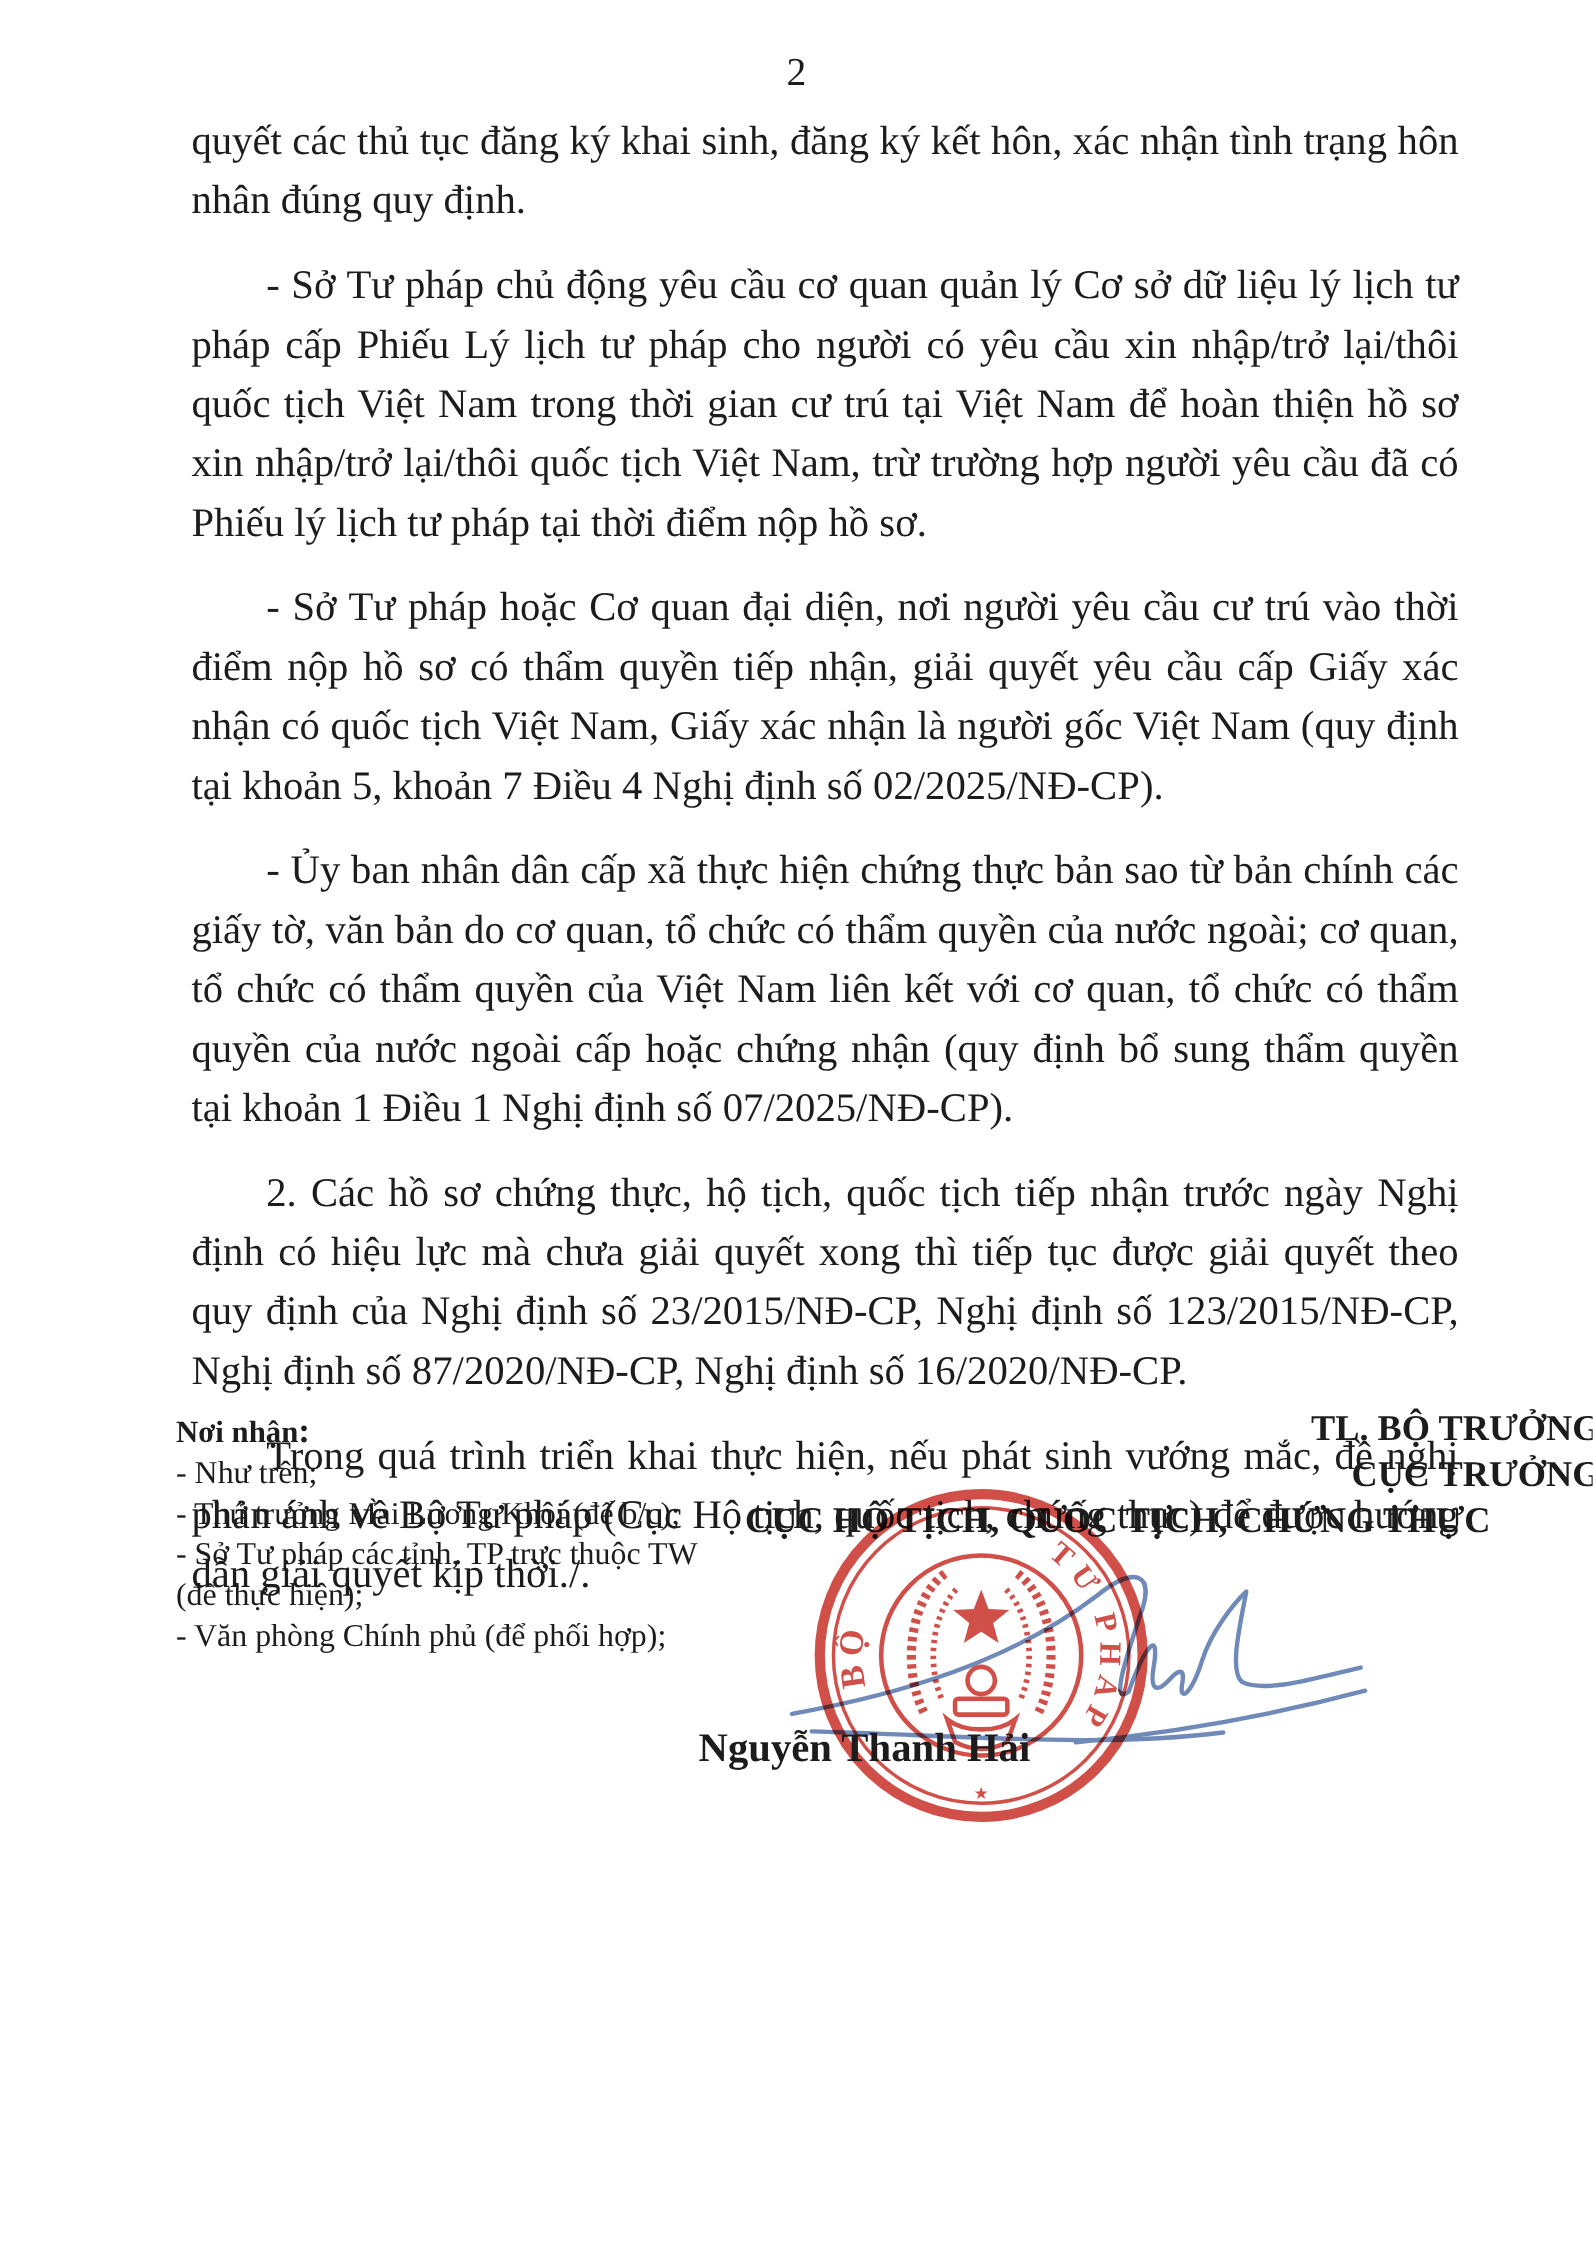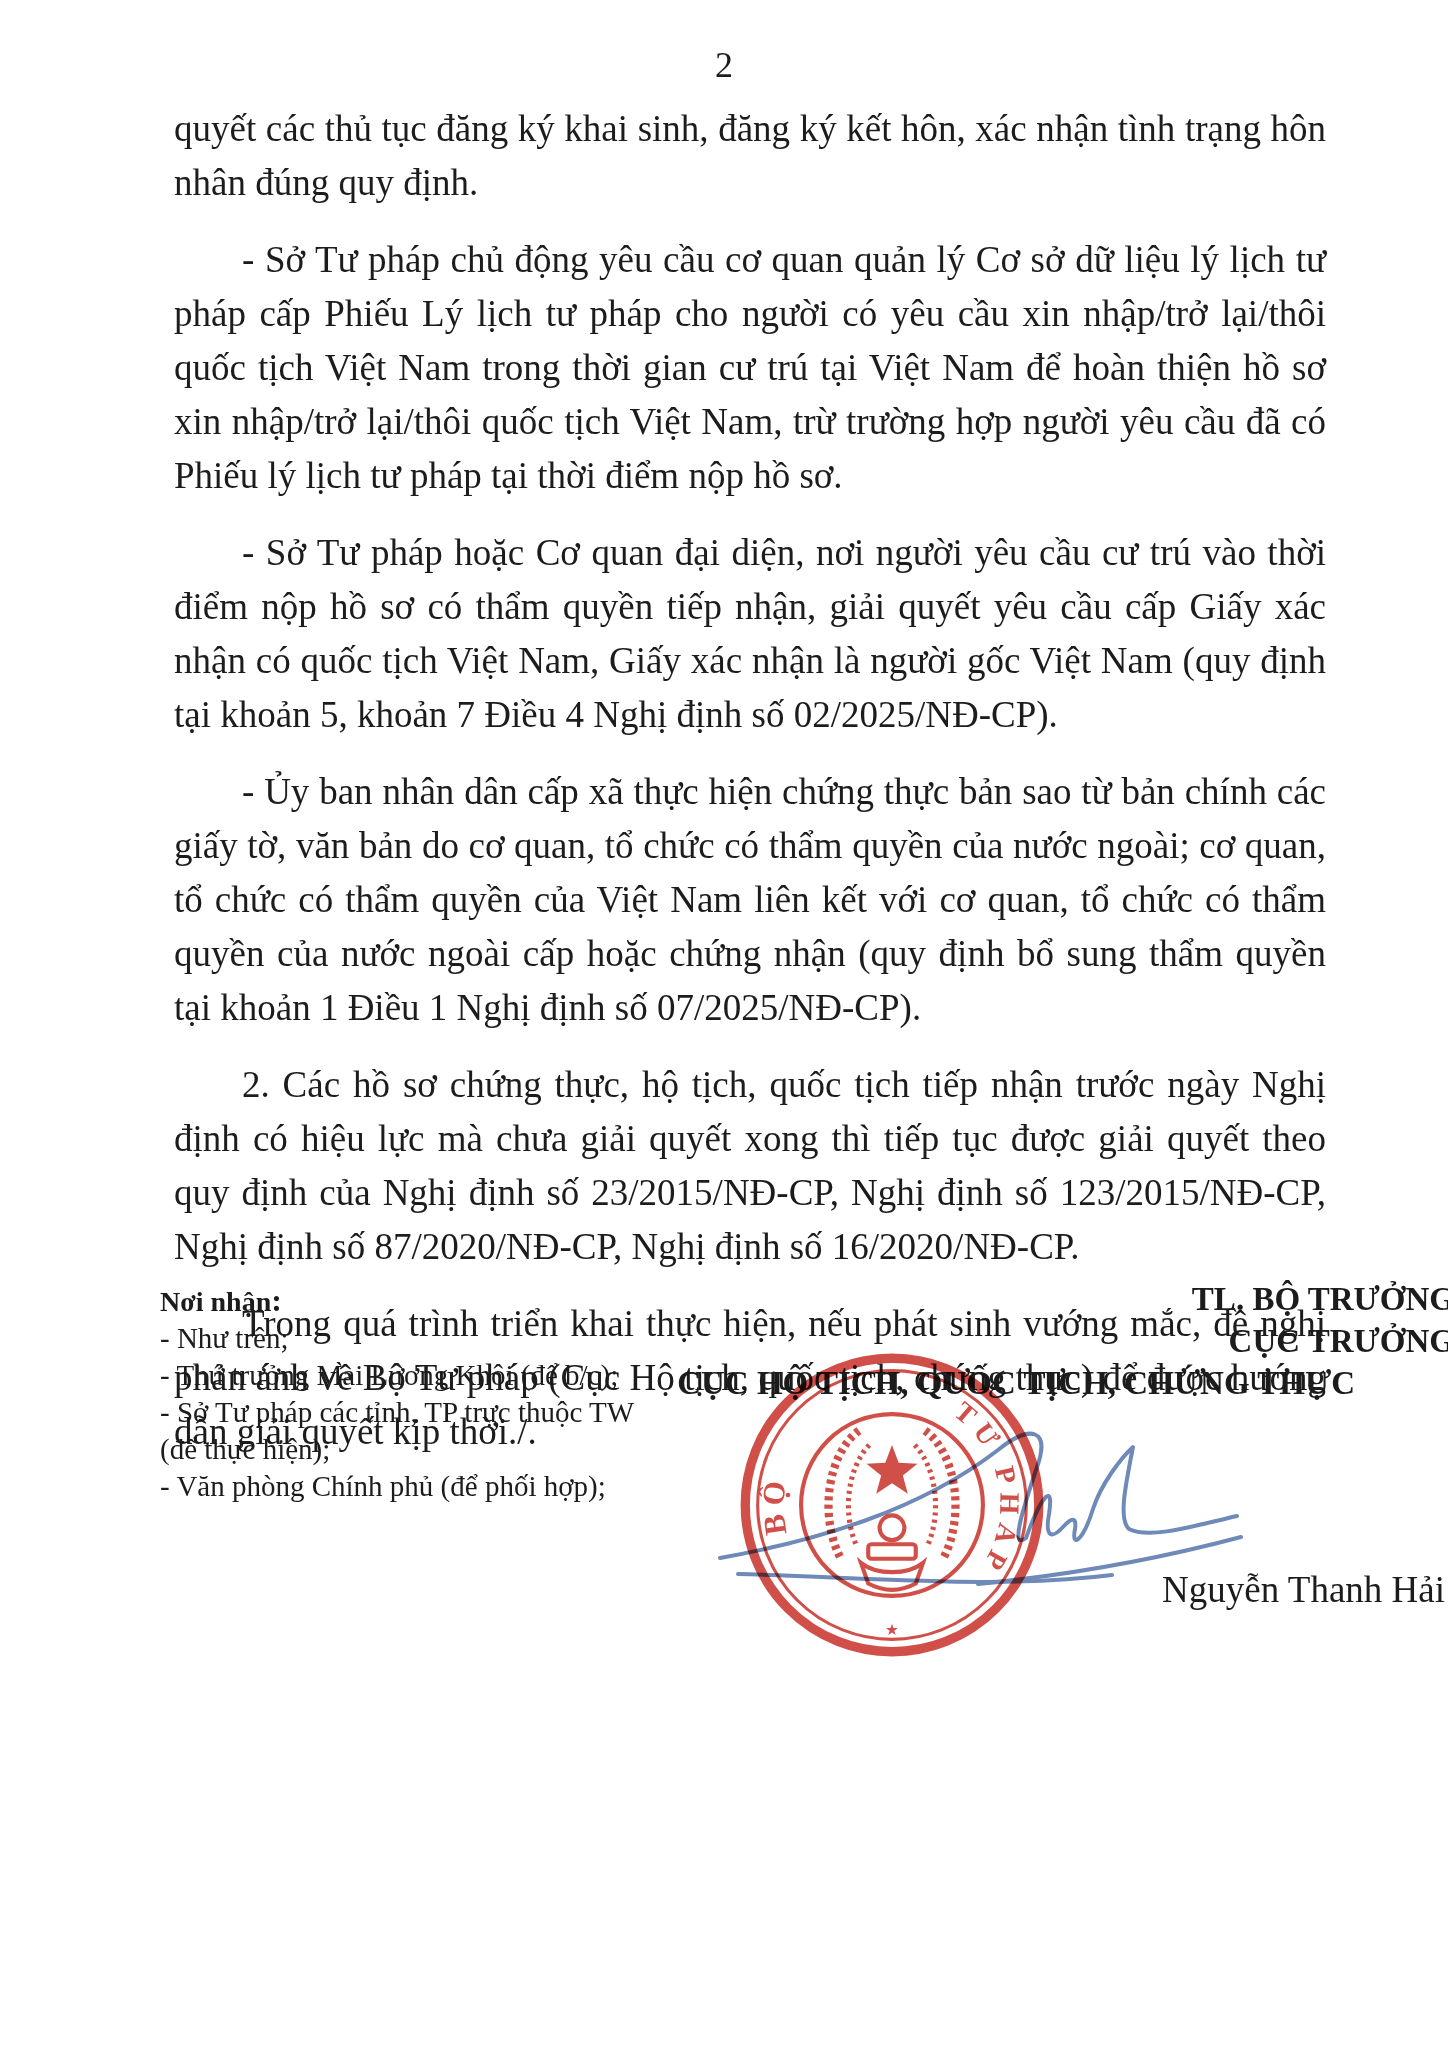--- a/index.html
+++ b/index.html
@@ -29,21 +29,21 @@
   .recipients .rcolon{font-size:32px;font-weight:bold;}
   .recipients .ritem{margin:0;}
   .recipients .rsub{font-size:19px;}
   .sign-head{
     position:absolute;top:1278px;left:535px;width:820px;
     text-align:right;font-weight:bold;font-size:33px;line-height:42px;
   }
   .sign-head .shift{transform:translateX(100px);}
   .signer-name{
     position:absolute;top:1568px;left:635px;width:810px;
-    text-align:right;font-weight:normal;font-size:37px;
+    text-align:left;font-weight:bold;font-size:37px;
   }
   .stamp-svg{
     position:absolute;top:1350px;left:737px;width:310px;height:310px;
     mix-blend-mode:multiply;opacity:.92;
   }
   .sig-svg{
     position:absolute;top:1388px;left:680px;width:580px;height:272px;
     mix-blend-mode:multiply;
   }
 </style>

